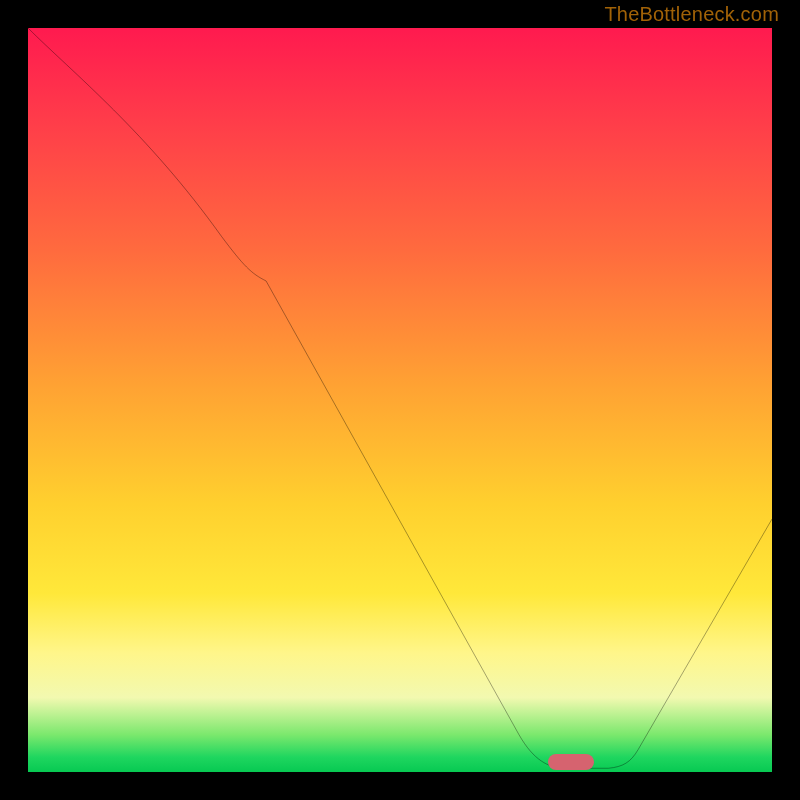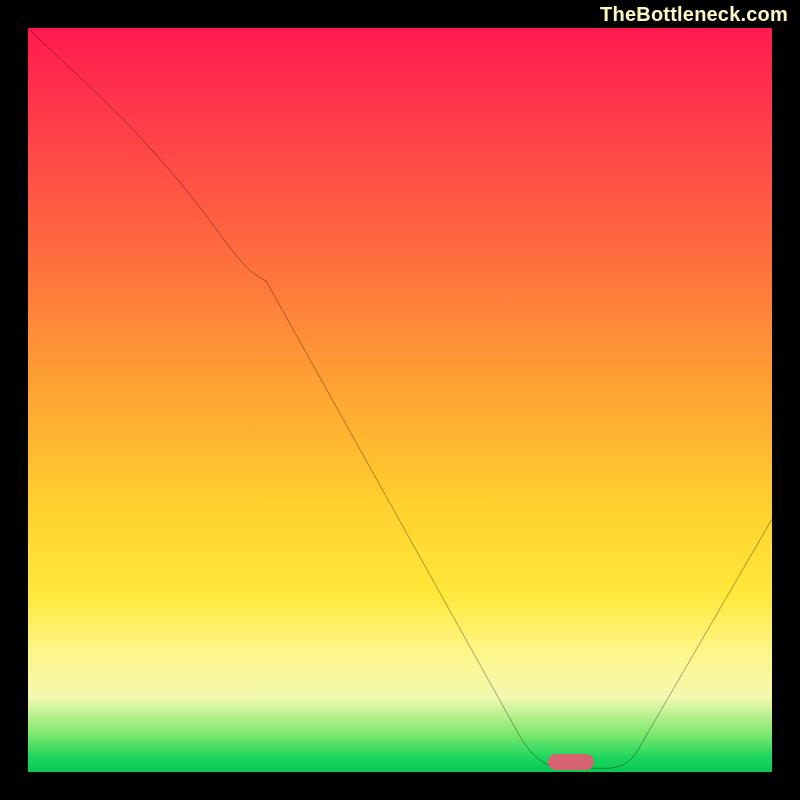--- a/index.html
+++ b/index.html
@@ -41,24 +41,24 @@
       #fff68a 84%,
       #f2f9b0 90%,
       #7be86d 95%,
       #1fd65f 98%,
       #07c952 100%
     );
   }
   .watermark {
     position: absolute;
     top: 3px;
-    right: 12px;
-    color: #fef9c3;
+    right: 21px;
+    color: #a16207;
     font-size: 20px;
-    font-weight: 700;
+    font-weight: 400;
     letter-spacing: 0.2px;
     user-select: none;
   }
   svg.curve {
     position: absolute;
     inset: 0;
   }
   .marker {
     position: absolute;
     width: 46px;

